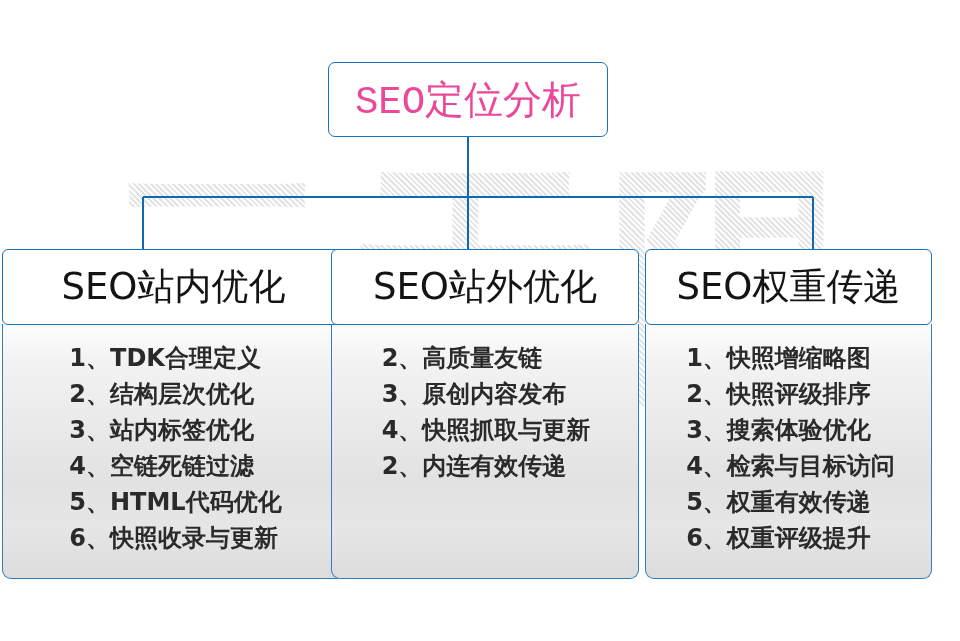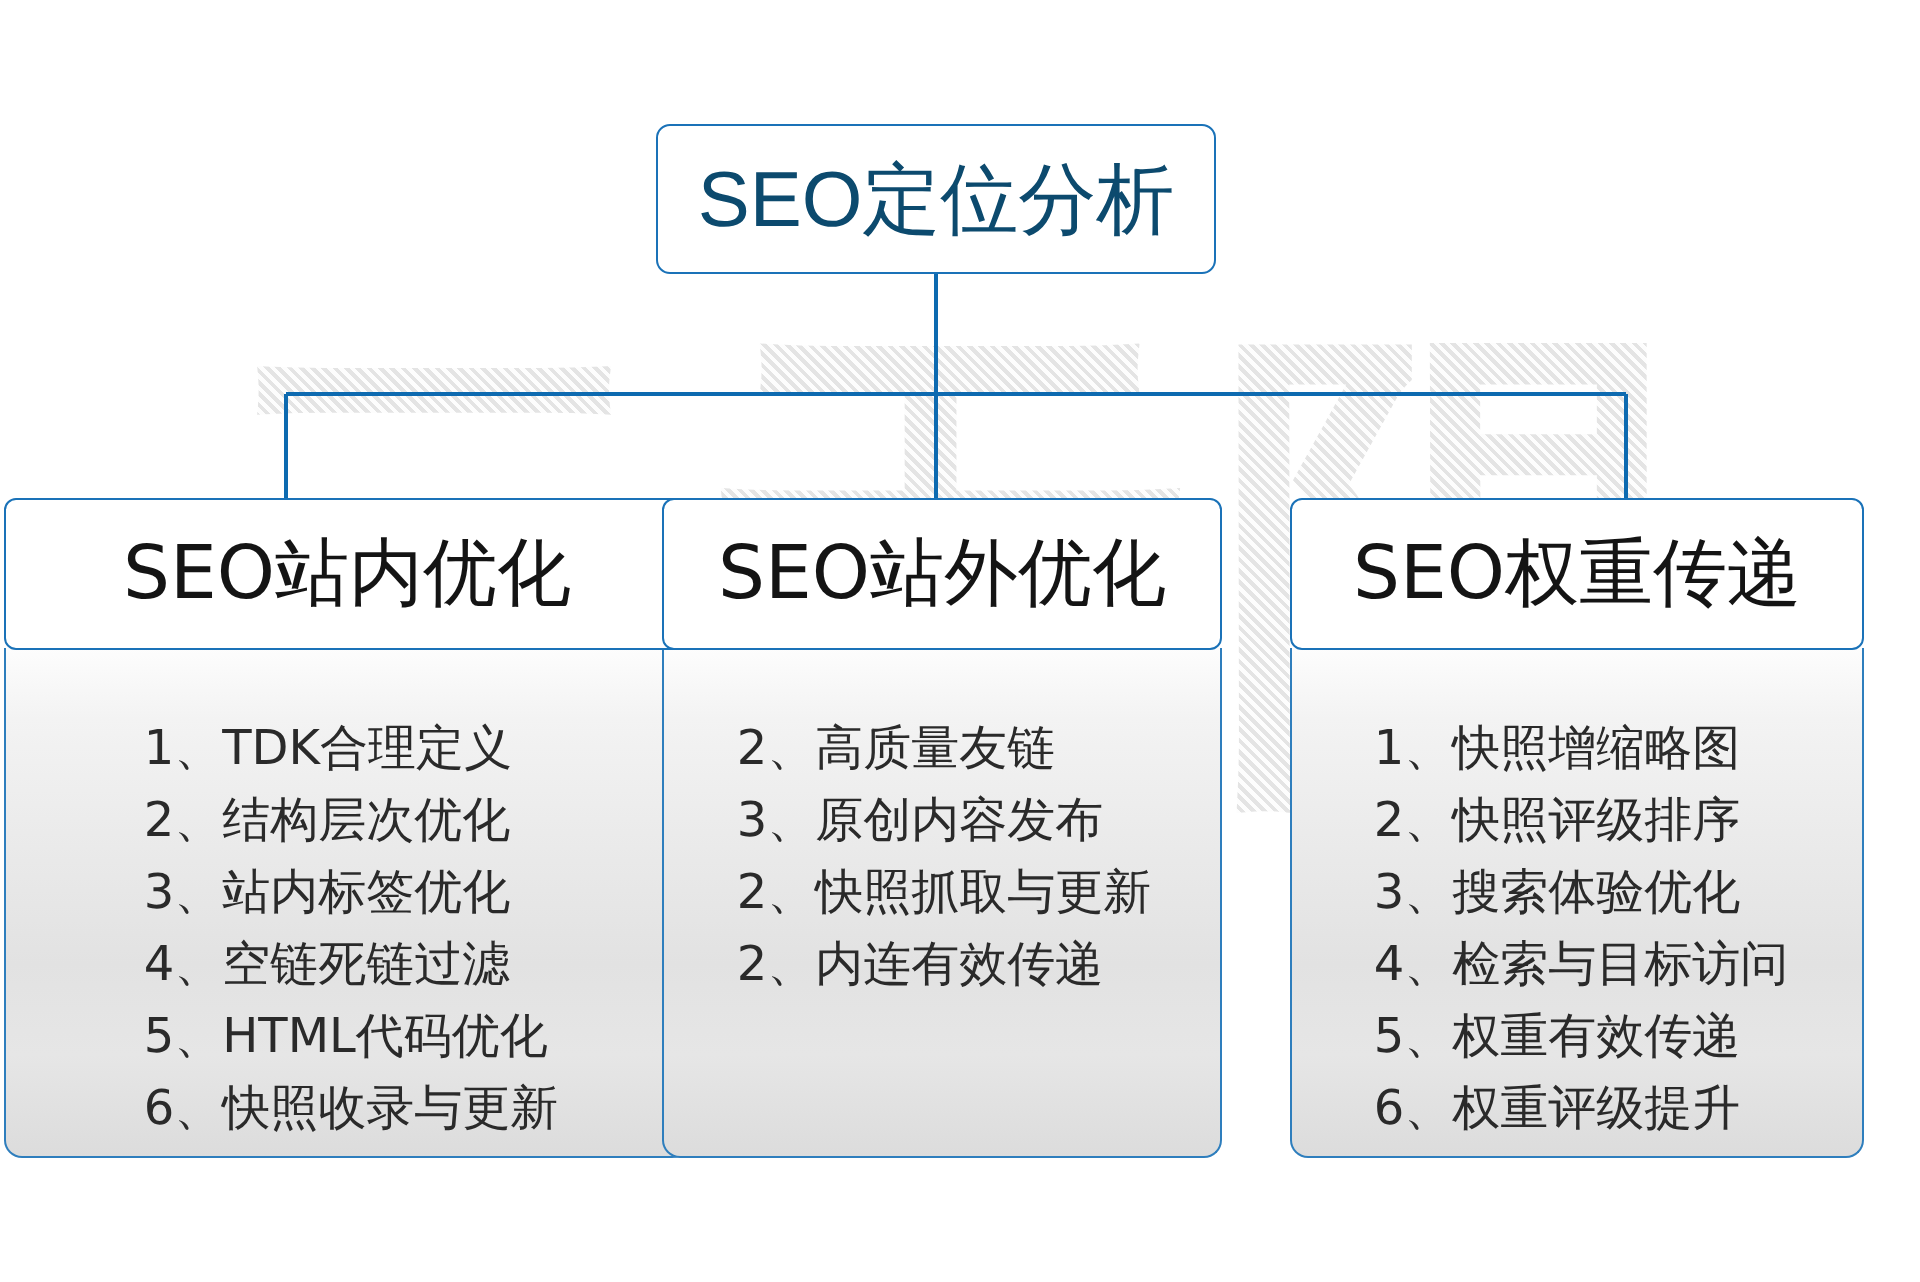--- a/index.html
+++ b/index.html
@@ -68,41 +68,41 @@
     border: 1.5px solid #1a72b8;
     border-radius: 7px;
     background: #ffffff;
     display: flex;
     align-items: center;
     justify-content: center;
     z-index: 3;
   }
   .top-box-title {
     font-size: 39px;
-    color: #0c4a6e;
+    color: #ec4899;
     letter-spacing: 0px;
     white-space: nowrap;
-    font-family: Liberation Sans, sans-serif;
+    font-family: Liberation Mono, monospace;
   }
 
   
   .cards {
     position: absolute;
     left: 0;
     top: 249px;
     width: 960px;
     z-index: 3;
   }
   .card {
     position: absolute;
     top: 0;
     width: 343px;
   }
   .card-1 { left: 2px; }
-  .card-2 { left: 331px; width: 280px; }
+  .card-2 { left: 331px; width: 308px; }
   .card-3 { left: 645px; width: 287px; }
 
   .card-head {
     box-sizing: border-box;
     height: 76px;
     border: 1.5px solid #1a72b8;
     border-radius: 6px;
     background: #ffffff;
     display: flex;
     align-items: center;
@@ -132,22 +132,23 @@
         #e2e2e2 62%,
         #e6e6e6 80%,
         #dcdcdc 100%);
     padding: 16px 0 0 0;
     display: flex;
     flex-direction: column;
     align-items: center;
   }
   .card-body ol {
     list-style: none;
-    margin: 16px;
+    margin: 0;
     padding: 0;
+    font-weight: bold;
   }
   .card-body li {
     font-size: 24px;
     line-height: 36px;
     color: #2a2a2a;
     white-space: nowrap;
     font-family: "DejaVu Sans", "Liberation Sans", sans-serif;
   }
   .card-1 .card-body li { padding-left: 4px; }
   .card-2 .card-body li { padding-left: 2px; }
@@ -200,21 +201,21 @@
     </div>
 
     <div class="card card-2">
       <div class="card-head">
         <div class="card-head-title">SEO站外优化</div>
       </div>
       <div class="card-body">
         <ol>
           <li>2、高质量友链</li>
           <li>3、原创内容发布</li>
-          <li>2、快照抓取与更新</li>
+          <li>4、快照抓取与更新</li>
           <li>2、内连有效传递</li>
         </ol>
       </div>
     </div>
 
     <div class="card card-3">
       <div class="card-head">
         <div class="card-head-title">SEO权重传递</div>
       </div>
       <div class="card-body">

